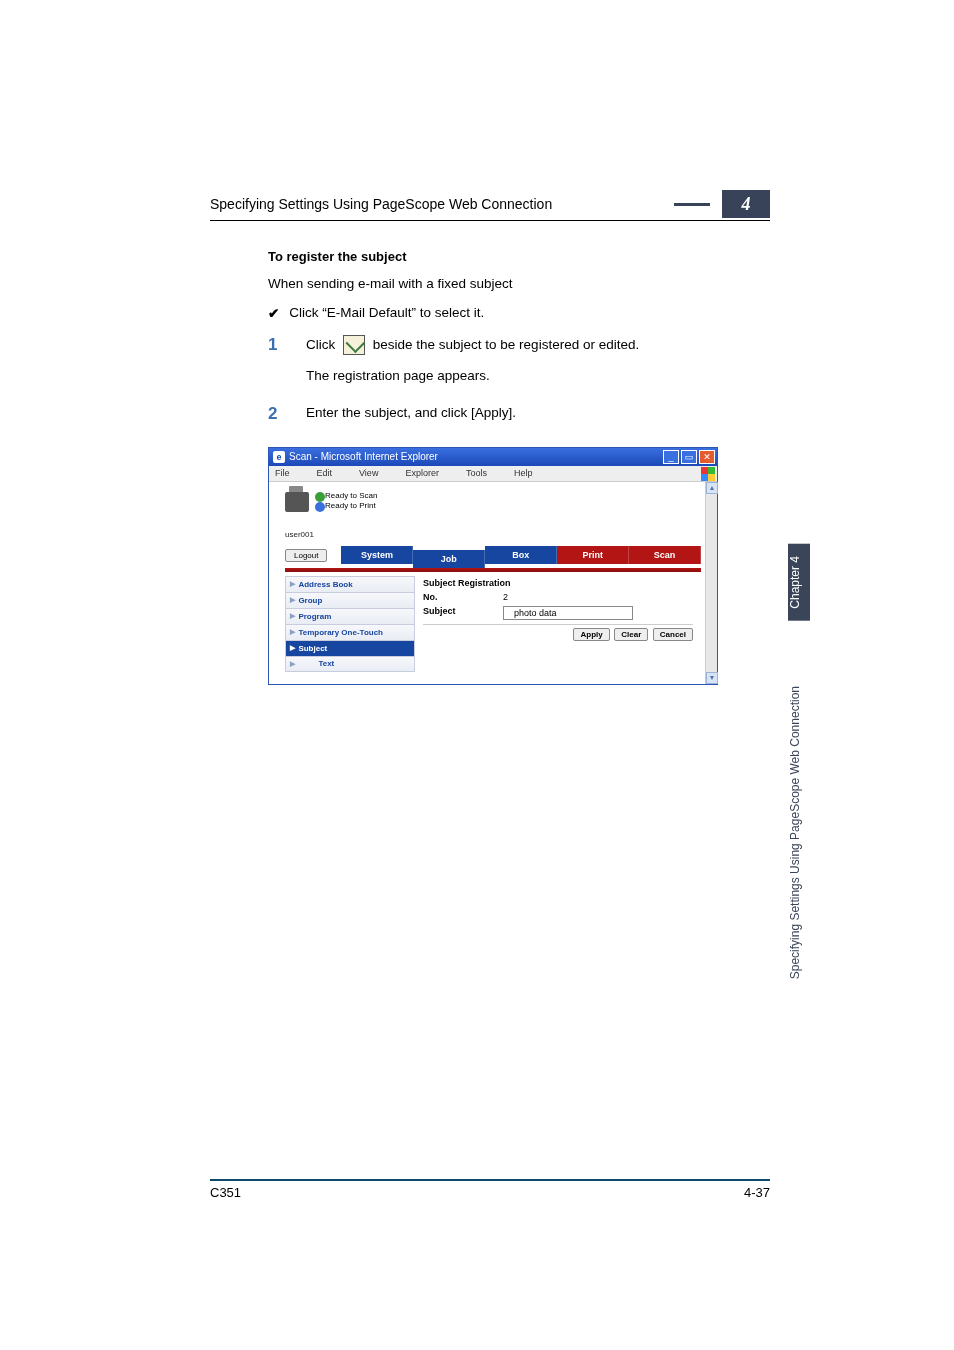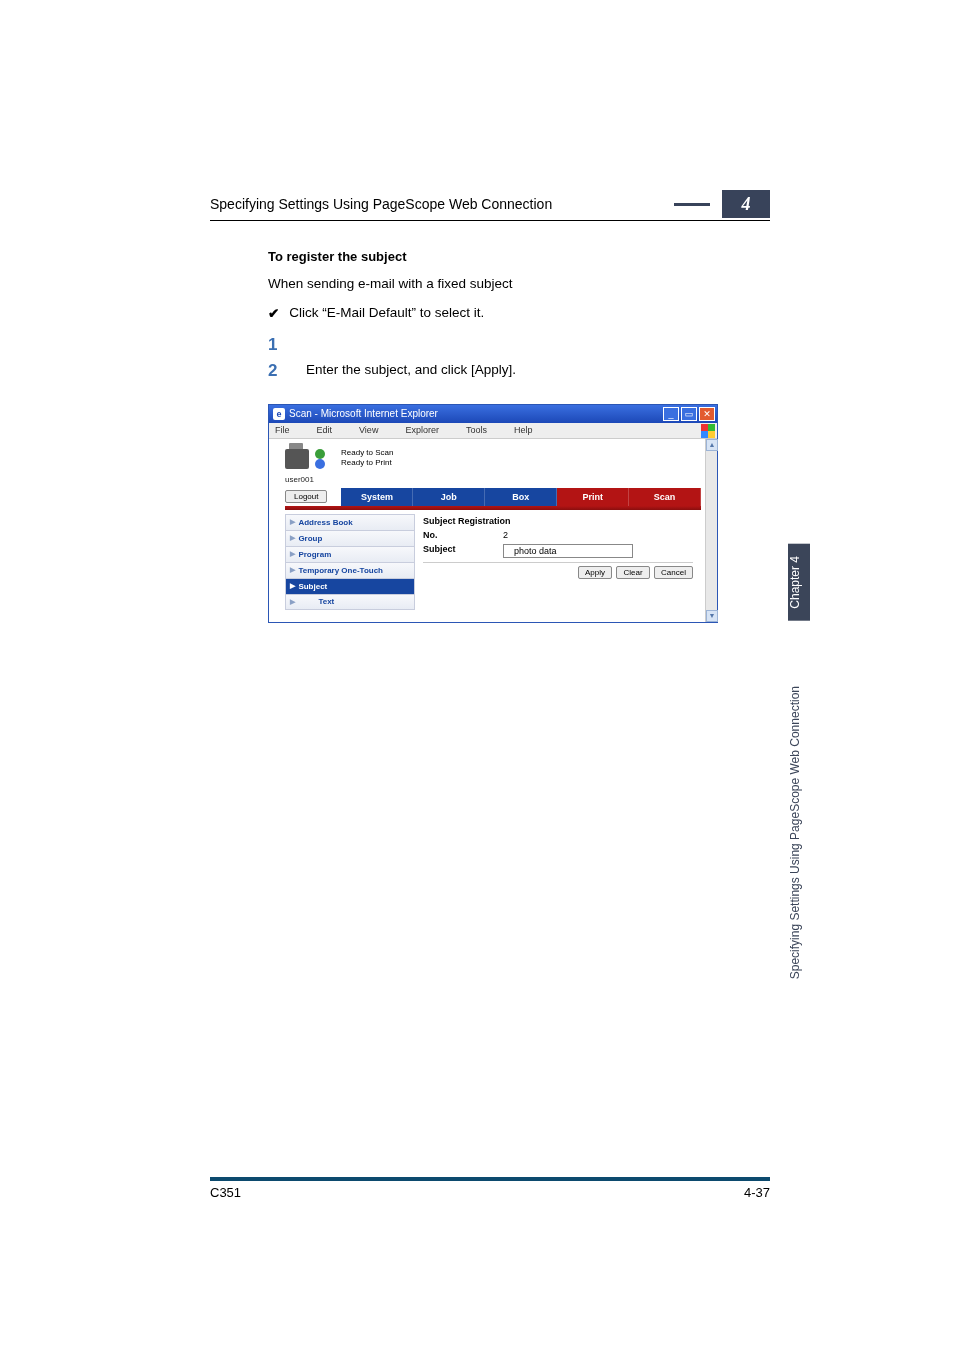--- a/index.html
+++ b/index.html
@@ -146,40 +146,40 @@
   .scroll-arrow { width:12px;height:12px;background:#d7e4f5;border:1px solid #9bb3d6;font-size:7px;display:flex;align-items:center;justify-content:center;color:#5577aa;}
   .scroll-arrow.top{position:absolute;top:0;}
   .scroll-arrow.bot{position:absolute;bottom:0;}
 
   .status-row { display:flex; align-items:flex-end; gap:6px; padding:6px 0 2px 10px;}
   .printer-icon {
     width:24px;height:20px;background:#555;border-radius:2px;position:relative;
   }
   .printer-icon::after{content:"";position:absolute;top:-6px;left:4px;width:14px;height:6px;background:#888;border-radius:1px 1px 0 0;}
   .status-lines { font-size:8px; line-height:1.1; }
-  .status-lines .row { display:flex; align-items:center; gap:16px;}
+  .status-lines .row { display:flex; align-items:center; gap:0;}
   .dot { width:10px;height:10px;border-radius:50%;}
   .dot.green{background:#3a9e3a;}
   .dot.blue{background:#3a6fe0;}
 
-  .userline { font-size:8px; padding-left:10px; color:#222; margin-top:4px;}
+  .userline { font-size:8px; padding-left:10px; color:#222; margin-top:16px;}
 
   .tabrow {
     display:flex; align-items:center; gap:0; padding:2px 10px 0 10px; margin-top:2px;text-align:center;
   }
   .logoutbtn {
     font-size:8px; padding:1px 8px; border:1px solid #888; background:#eee; border-radius:2px; margin-right:14px;
   }
   .tab {
     flex:1; height:18px; font-size:9px; color:#fff; font-weight:bold;
     display:flex;align-items:center;justify-content:center;
     border-right:1px solid rgba(255,255,255,0.2);
   }
   .tab.system{background:#1746a0;}
-  .tab.job{background:#1746a0;}
+  .tab.job{background:#1746a0;margin-top:7px;}
   .tab.box{background:#1746a0;}
   .tab.print{background:#b31414;}
   .tab.scan{background:#b31414;}
   .underbar {
     height:4px; background:linear-gradient(#b31414,#8a0e0e); margin:0 10px 4px 10px;
   }
 
   .twocol {
     display:flex; gap:4px; padding:0 14px 6px 10px;
   }
@@ -201,21 +201,21 @@
   }
   .sidenav .item.active .tri { color:#fff; }
 
   .mainpanel { flex:1; font-size:9px; padding:2px 4px; }
   .mainpanel .panel-title { font-weight:bold; margin-bottom:4px; font-size:9px;}
   .kvrow { display:flex; margin-bottom:4px;}
   .kvrow .k { width:80px; font-weight:bold;}
   .kvrow input[type=text]{
     font-size:9px; width:130px; height:14px; border:1px solid #888; padding:0 10px;
   }
-  .btnrow { text-align:right; margin-top:4px; border-top:1px solid #ccc; padding-top:4px;}
+  .btnrow { text-align:right; margin-top:4px; border-top:1px solid #ccc; padding-top:4px;font-weight:bold;}
   .btnrow .b {
     font-size:8px; padding:1px 6px; border:1px solid #888; background:#eee; border-radius:2px; margin-left:2px;
   }
 
   
   .sidetab {
     position:absolute;
     right: 144px;
     top: 544px;
     width: 22px;
@@ -229,21 +229,21 @@
   .sidetab .light {
     flex:1; color:#3b4559; writing-mode: vertical-rl; transform: rotate(180deg);
     font-size:12px; text-align:center; padding:12px 0;
   }
 
   
   .footer {
     position:absolute;
     left: 210px; width: 560px;
     bottom: 150px;
-    border-top:4px solid #0c4a6e;
+    border-top:2px solid #0c4a6e;
     display:flex; justify-content:space-between;
     font-size:13px; padding-top:4px;
   }
 </style>
 </head>
 <body>
 
 <div class="page">
 
   <div class="content">
@@ -260,20 +260,28 @@
     <div class="intro">When sending e-mail with a fixed subject</div>
 
     <div class="checkline">
       <span class="check">✔</span>
       <span>Click “E-Mail Default” to select it.</span>
     </div>
 
     <ol class="steps">
       <li>
         <div class="stepnum">1</div>
+        <div class="stepbody">
+          <p>
+            <span>Click </span>
+            <span class="pencil"></span>
+            <span> beside the subject to be registered or edited.</span>
+          </p>
+          <p>The registration page appears.</p>
+        </div>
       </li>
       <li>
         <div class="stepnum">2</div>
         <div class="stepbody">
           <p>Enter the subject, and click [Apply].</p>
         </div>
       </li>
     </ol>
 
     <div class="browser">

